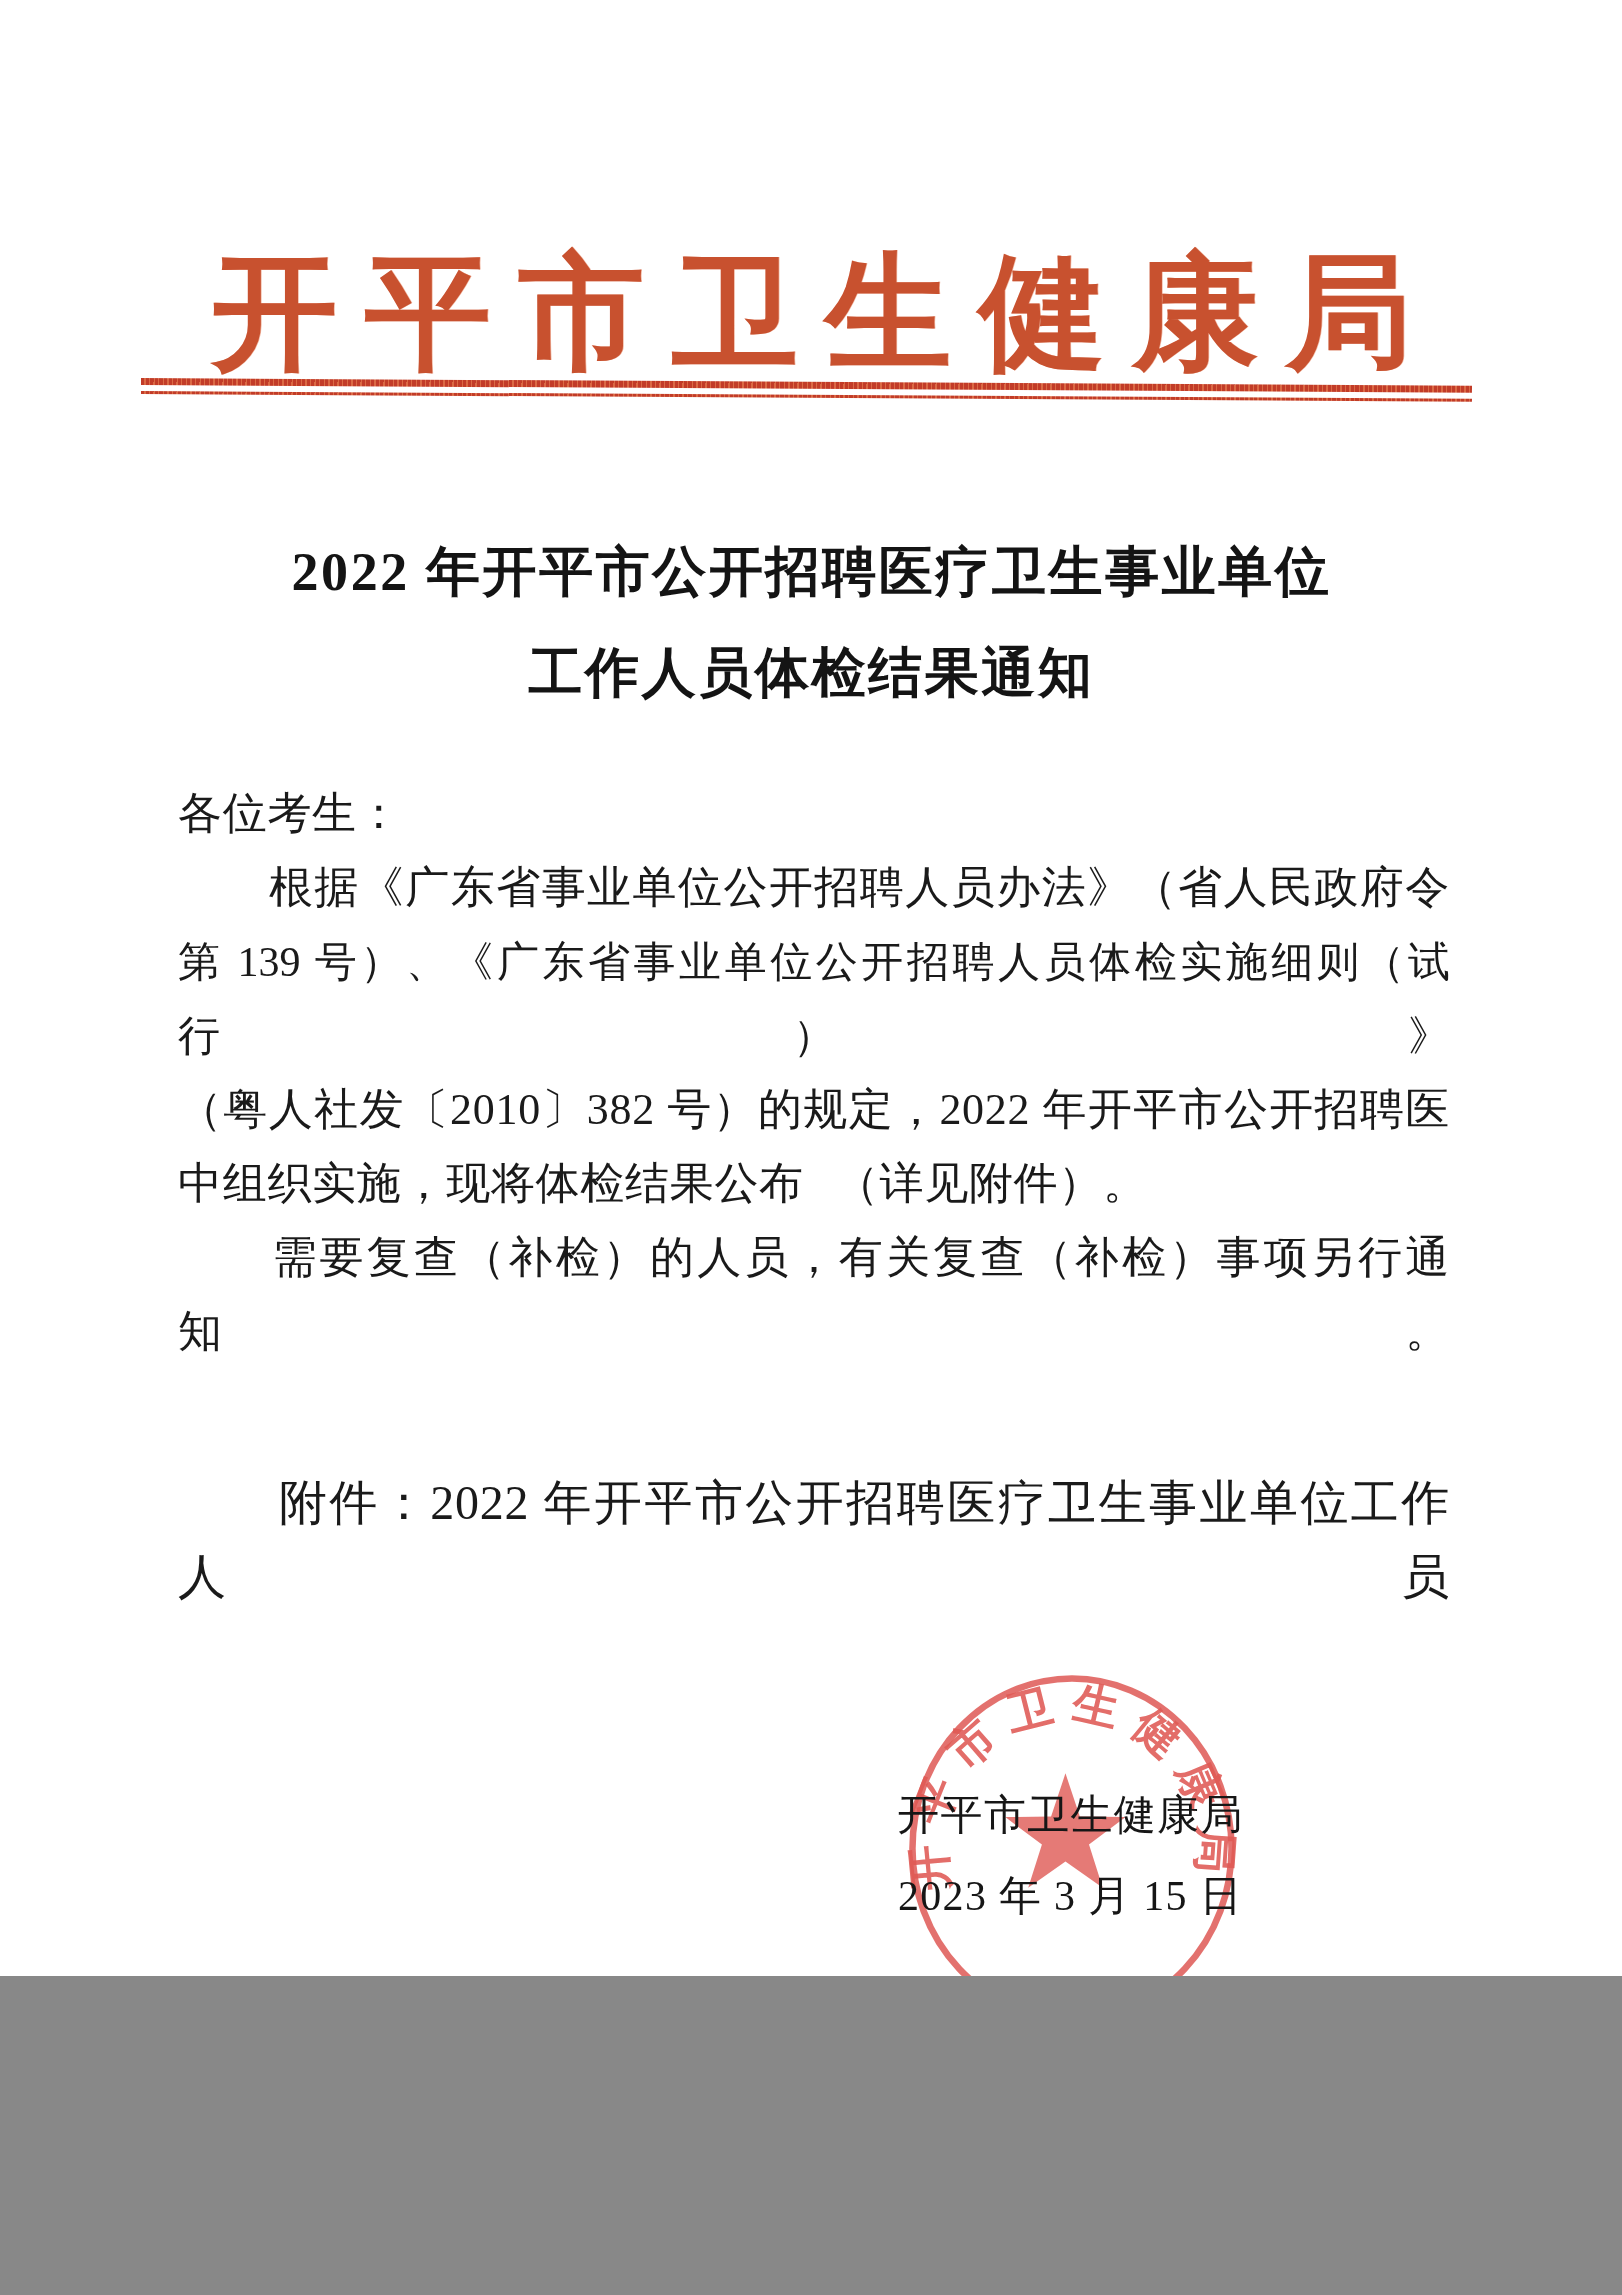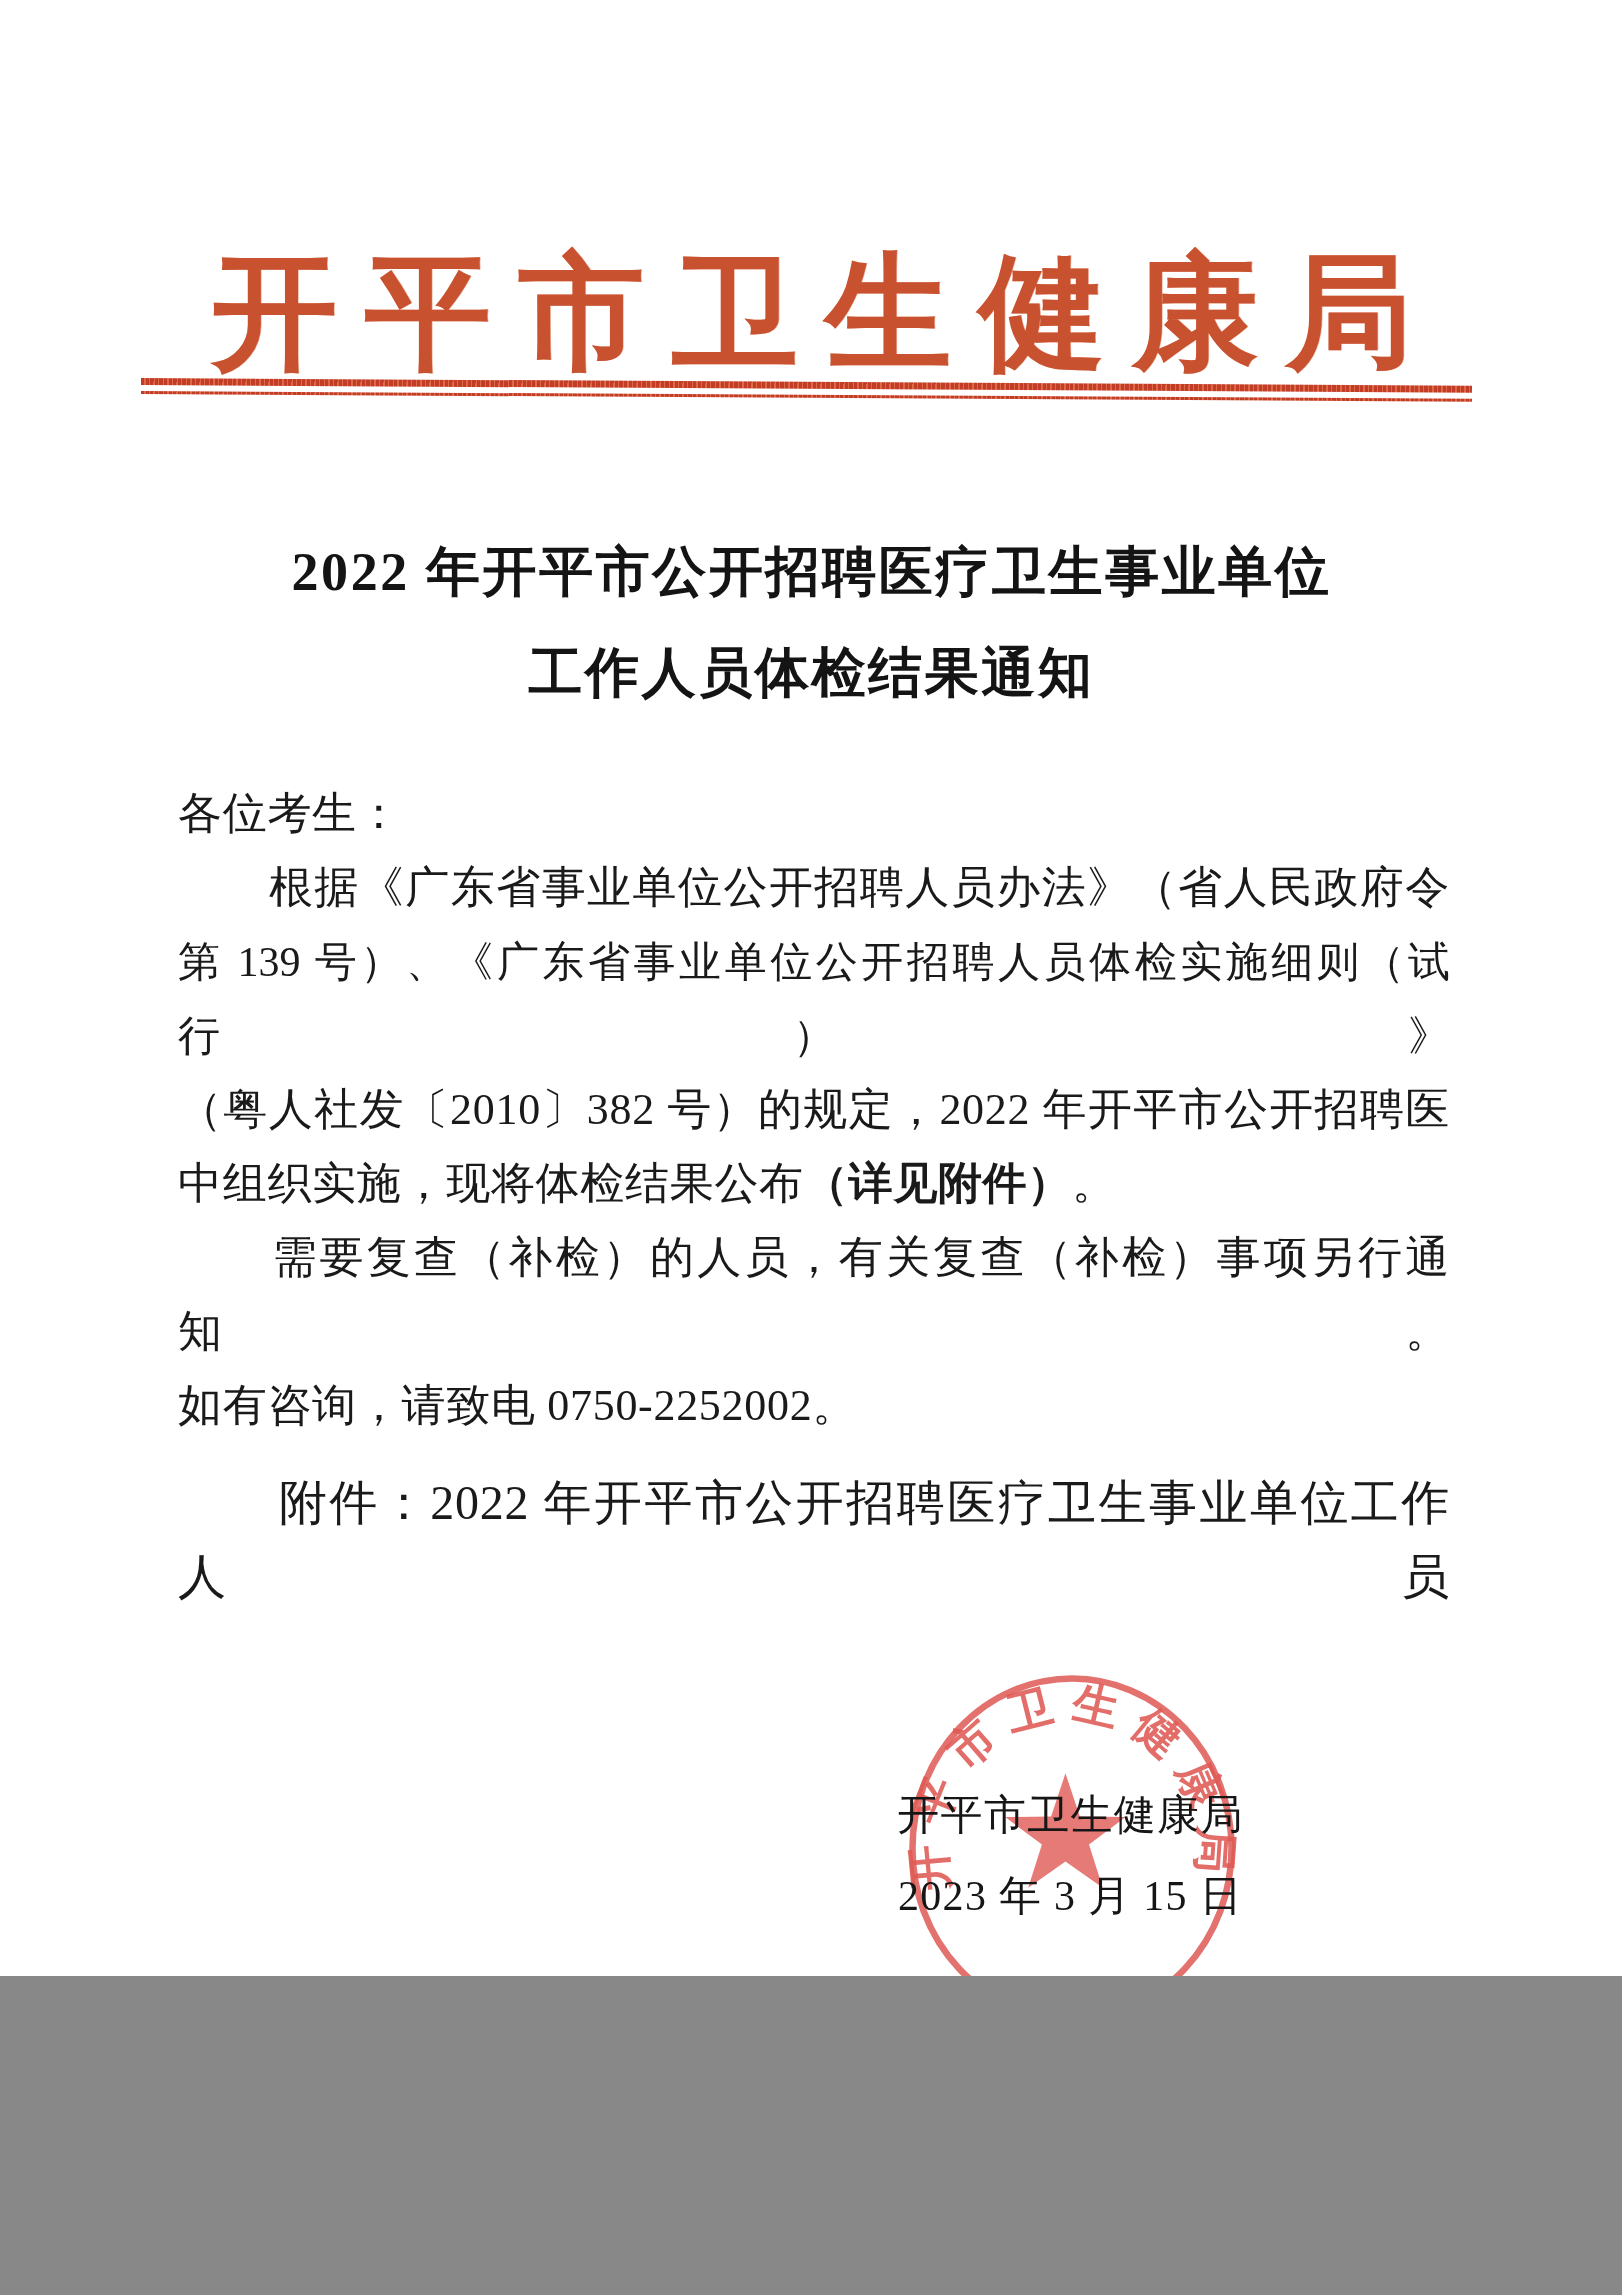--- a/index.html
+++ b/index.html
@@ -37,21 +37,21 @@
   }
   
   .body-text{
     position:absolute;left:178px;top:777px;width:1272px;
     font-size:44px;line-height:74px;color:#1a1a1a;
     letter-spacing:0.7px;
   }
   .line{white-space:nowrap;}
   .justify{white-space:normal;text-align:justify;text-align-last:justify;}
   .tight{font-size:42px;letter-spacing:0;}
-  .bold{font-weight:700;}
+  .bold{font-weight:400;margin-left:31px;}
   .attach-block{
     position:absolute;left:178px;top:1466px;width:1272px;
     font-size:48px;line-height:74px;color:#1a1a1a;letter-spacing:0.7px;
   }
   .attach-indent{padding-left:233px;}
   
   .signature{
     position:absolute;left:831px;top:1775px;width:479px;
     text-align:center;color:#161616;
     font-size:42px;line-height:81px;letter-spacing:1.3px;
@@ -84,21 +84,20 @@
     <div>工作人员体检结果通知</div>
   </div>
 
   <div class="body-text">
     <div class="line">各位考生：</div>
     <div class="line justify">　　根据《广东省事业单位公开招聘人员办法》（省人民政府令</div>
     <div class="line justify tight">第 139 号）、《广东省事业单位公开招聘人员体检实施细则（试行）》</div>
     <div class="line justify">（粤人社发〔2010〕382 号）的规定，2022 年开平市公开招聘医</div>
     <div class="line"><span>中组织实施，现将体检结果公布</span><span class="bold">（详见附件）</span><span>。</span></div>
     <div class="line justify">　　需要复查（补检）的人员，有关复查（补检）事项另行通知。</div>
-    <div class="line">如有咨询，请致电 0750-2252002。</div>
   </div>
 
   <div class="attach-block">
     <div class="line justify">　　附件：2022 年开平市公开招聘医疗卫生事业单位工作人员</div>
   </div>
 
   <div class="stamp">
     <svg viewBox="0 0 520 548" xmlns="http://www.w3.org/2000/svg">
       <defs>
         <path id="seal-arc" d="M 75.8 338.7 A 195 195 0 1 1 442.2 338.7" fill="none"></path>

